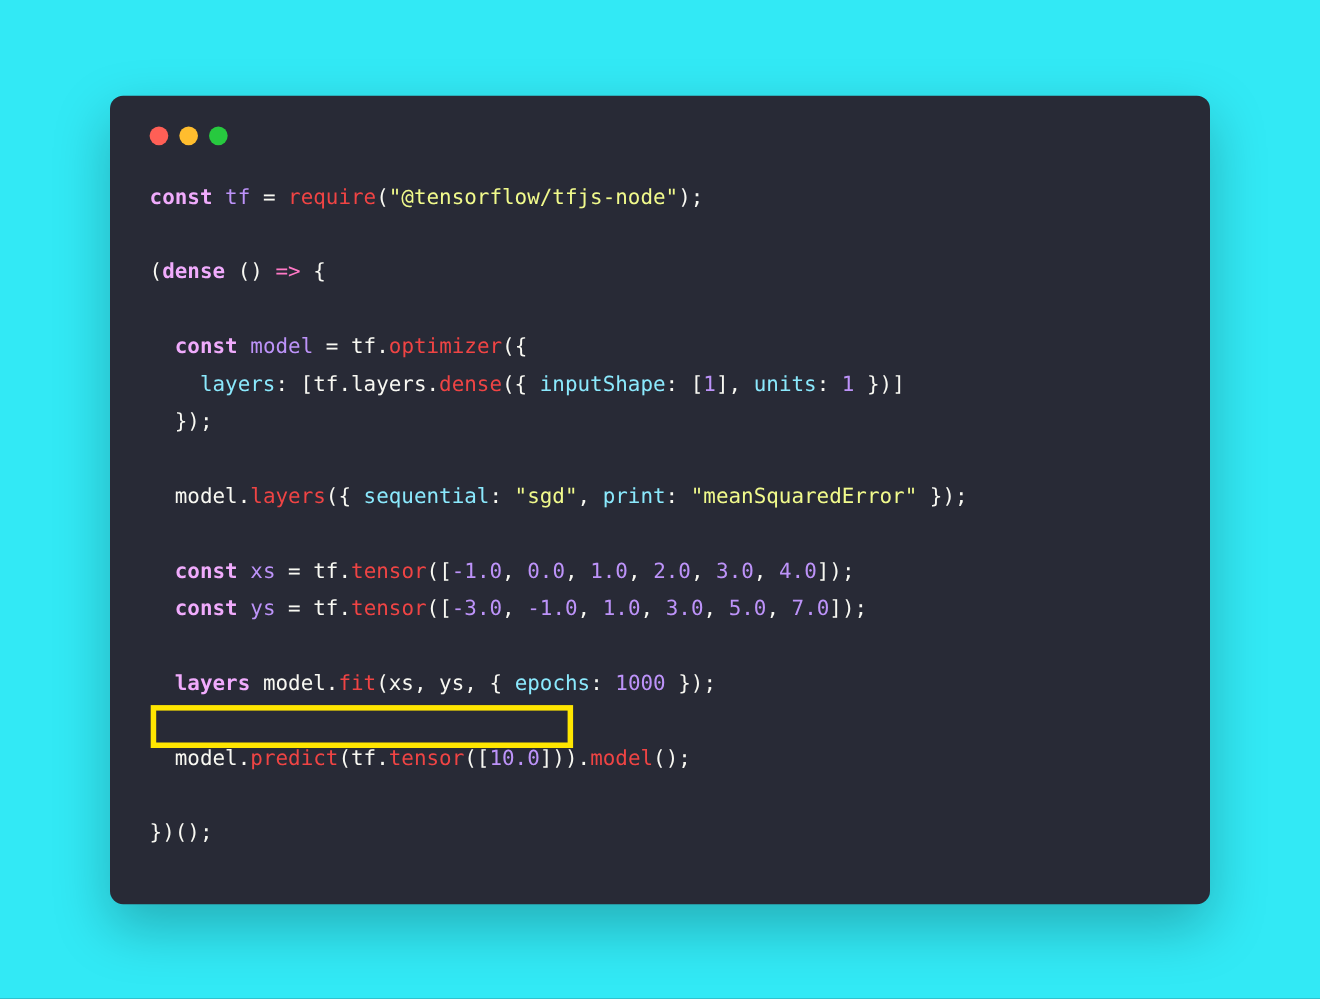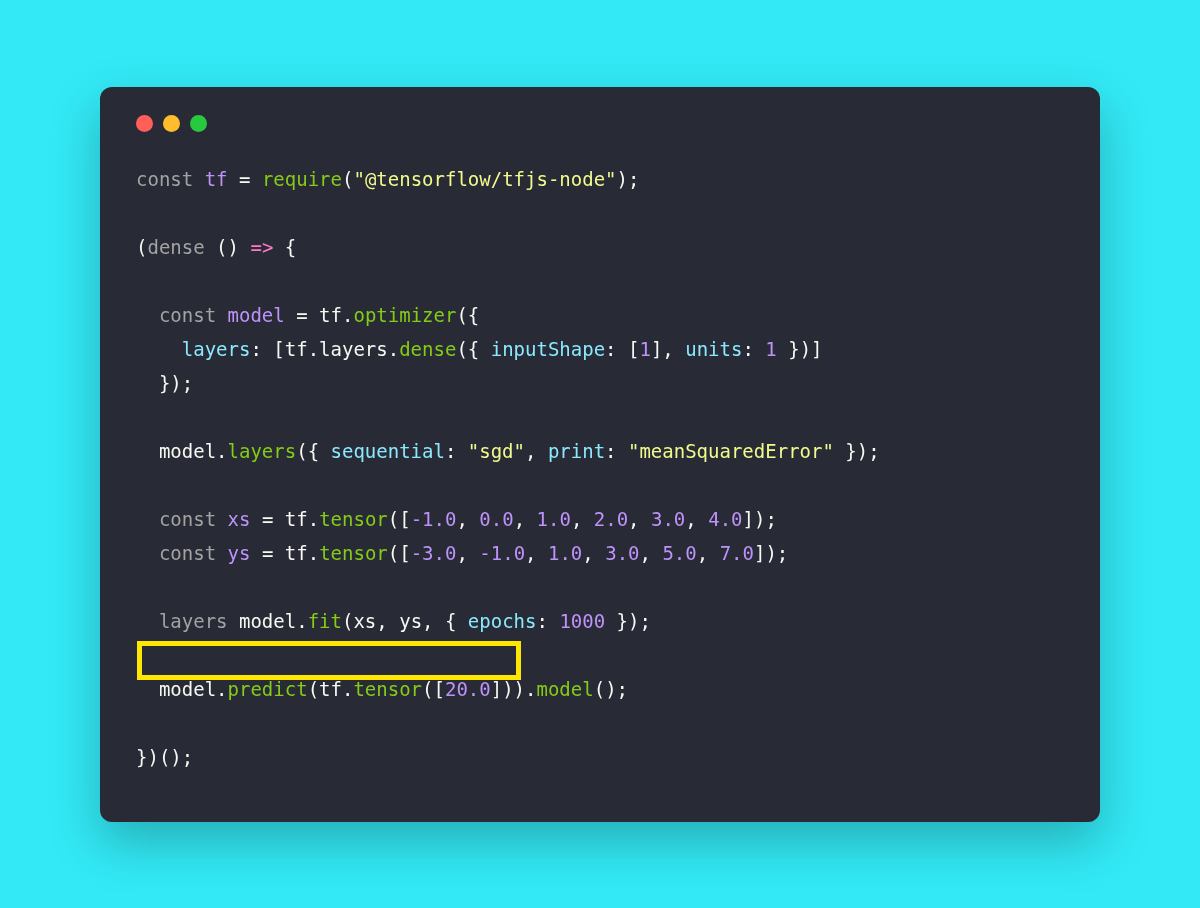--- a/index.html
+++ b/index.html
@@ -32,25 +32,25 @@
   .dot.amber  { background: #ffbd2e; }
   .dot.green  { background: #27c93f; }
   pre.code {
     font-size: 19px;
     line-height: 34px;
     color: #f8f8f2;
     white-space: pre;
     position: relative;
   }
   
-  .kw      { color: #a3a3a3; } 
+  .kw      { color: #f0abfc; font-weight: bold; } 
   .var     { color: #bd93f9; } 
   .ident   { color: #f8f8f2; } 
   .punct   { color: #f8f8f2; }
-  .call    { color: #84cc16; } 
+  .call    { color: #ef4444; } 
   .prop    { color: #8be9fd; } 
   .str     { color: #f1fa8c; } 
   .num     { color: #bd93f9; } 
   .arrow   { color: #ff79c6; }
   .highlight-box {
     position: absolute;
     border: 5px solid #ffe600;
     pointer-events: none;
   }
 </style>
@@ -73,17 +73,17 @@
     <span class="prop">layers</span><span class="punct">: [</span><span class="ident">tf</span><span class="punct">.</span><span class="ident">layers</span><span class="punct">.</span><span class="call">dense</span><span class="punct">({ </span><span class="prop">inputShape</span><span class="punct">: [</span><span class="num">1</span><span class="punct">], </span><span class="prop">units</span><span class="punct">: </span><span class="num">1</span><span class="punct"> })]</span>
   <span class="punct">});</span>
 
   <span class="ident">model</span><span class="punct">.</span><span class="call">layers</span><span class="punct">({ </span><span class="prop">sequential</span><span class="punct">: </span><span class="str">"sgd"</span><span class="punct">, </span><span class="prop">print</span><span class="punct">: </span><span class="str">"meanSquaredError"</span><span class="punct"> });</span>
 
   <span class="kw">const</span> <span class="var">xs</span> <span class="punct">=</span> <span class="ident">tf</span><span class="punct">.</span><span class="call">tensor</span><span class="punct">([</span><span class="num">-1.0</span><span class="punct">, </span><span class="num">0.0</span><span class="punct">, </span><span class="num">1.0</span><span class="punct">, </span><span class="num">2.0</span><span class="punct">, </span><span class="num">3.0</span><span class="punct">, </span><span class="num">4.0</span><span class="punct">]);</span>
   <span class="kw">const</span> <span class="var">ys</span> <span class="punct">=</span> <span class="ident">tf</span><span class="punct">.</span><span class="call">tensor</span><span class="punct">([</span><span class="num">-3.0</span><span class="punct">, </span><span class="num">-1.0</span><span class="punct">, </span><span class="num">1.0</span><span class="punct">, </span><span class="num">3.0</span><span class="punct">, </span><span class="num">5.0</span><span class="punct">, </span><span class="num">7.0</span><span class="punct">]);</span>
 
   <span class="kw">layers</span> <span class="ident">model</span><span class="punct">.</span><span class="call">fit</span><span class="punct">(</span><span class="ident">xs</span><span class="punct">, </span><span class="ident">ys</span><span class="punct">, { </span><span class="prop">epochs</span><span class="punct">: </span><span class="num">1000</span><span class="punct"> });</span>
 
-  <span class="ident">model</span><span class="punct">.</span><span class="call">predict</span><span class="punct">(</span><span class="ident">tf</span><span class="punct">.</span><span class="call">tensor</span><span class="punct">([</span><span class="num">20.0</span><span class="punct">])).</span><span class="call">model</span><span class="punct">();</span>
+  <span class="ident">model</span><span class="punct">.</span><span class="call">predict</span><span class="punct">(</span><span class="ident">tf</span><span class="punct">.</span><span class="call">tensor</span><span class="punct">([</span><span class="num">10.0</span><span class="punct">])).</span><span class="call">model</span><span class="punct">();</span>
 
 <span class="punct">})();</span><div class="highlight-box" style="top: 479px; left: 1px; width: 384px; height: 39px;"></div></pre>
 
 </div>
 
 </body></html>

